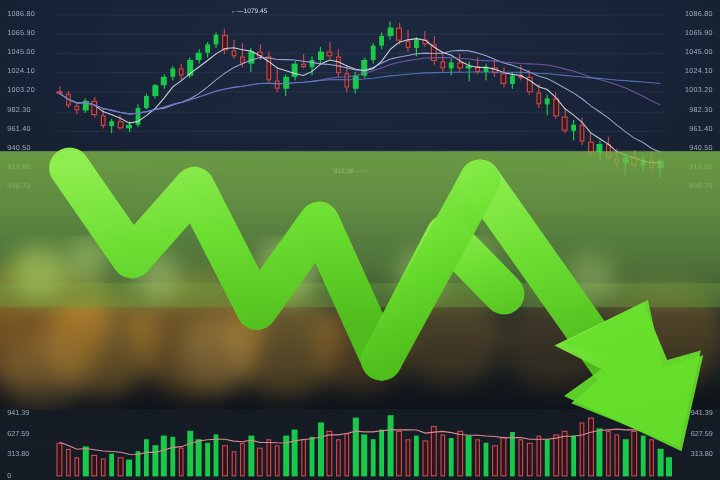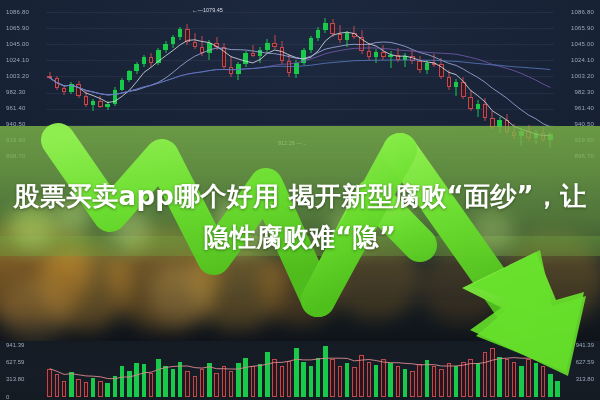--- a/index.html
+++ b/index.html
@@ -576,18 +576,14 @@
     <polyline points="318,300 372,196 420,245" fill="none" stroke="url(#agrad)" stroke-width="34" stroke-linecap="round" stroke-linejoin="round" opacity="0.97"></polyline>
 
     <polyline points="400,150 520,320" fill="none" stroke="url(#agrad)" stroke-width="34" stroke-linecap="round" stroke-linejoin="round" opacity="0.97"></polyline>
 
     <polyline points="318,300 400,150" fill="none" stroke="url(#agrad)" stroke-width="34" stroke-linecap="round" stroke-linejoin="round" opacity="0.97"></polyline>
 
     <polygon points="566,372 476,336 506,310 462,288 536,252 556,300 584,292" fill="url(#agrad)" opacity="0.97"></polygon>
     <polygon points="568,376 470,330 512,300 470,286 540,250 552,306 586,296" fill="#66e02b" opacity="0.9"></polygon>
   </svg>
 
-  <div class="headline">
-    <span>股票买卖app哪个好用 揭开新型腐败“面纱”，让</span>
-    <span class="l2">隐性腐败难“隐”</span>
-  </div>
 
 </div>
 
 </body></html>

